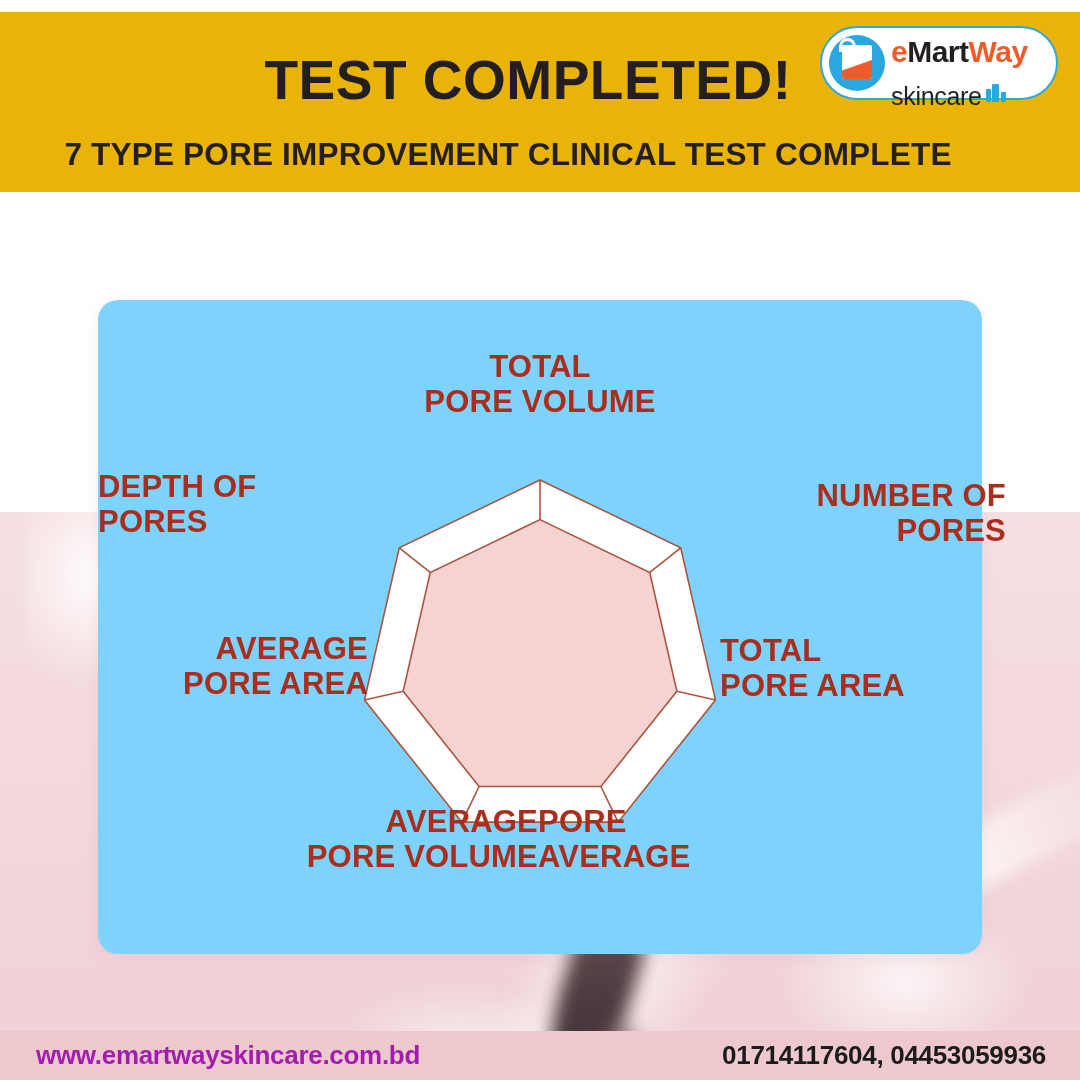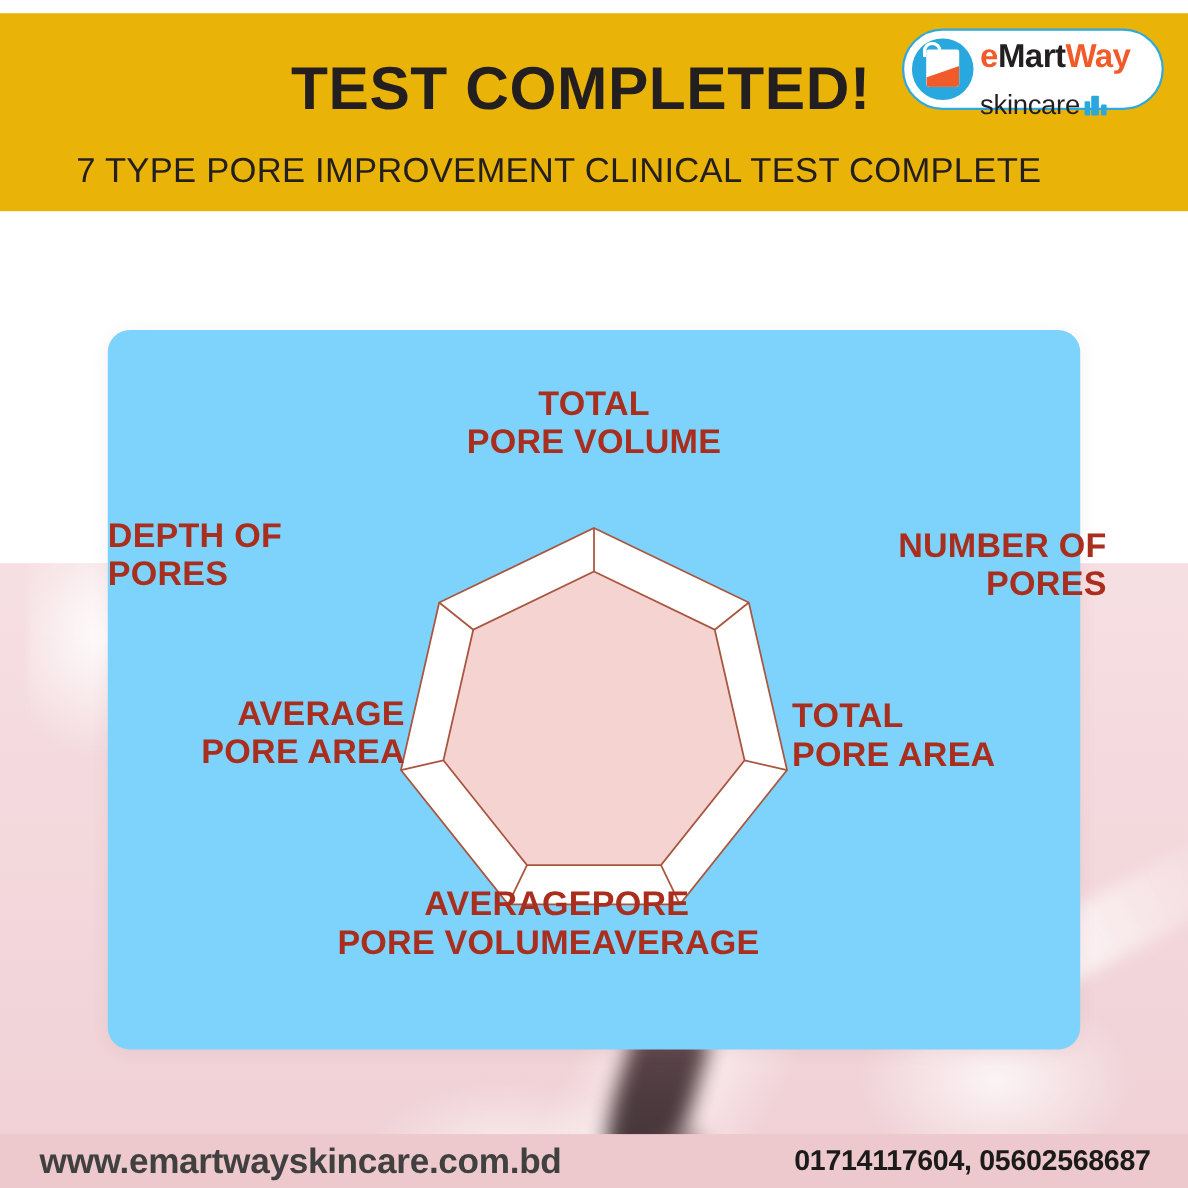--- a/index.html
+++ b/index.html
@@ -55,21 +55,21 @@
   
   #header{ position:absolute; left:0; top:12px; width:1080px; height:180px; background:#eab308; z-index:5;}
   #page-title{
     position:absolute; left:0; top:36px; width:1080px; text-align:center;
     font-size:55px; font-weight:bold; letter-spacing:.5px; color:#231f20;
     font-family:"Liberation Sans", sans-serif;
     transform:translateX(-12px);
   }
   #page-subtitle{
     position:absolute; left:0; top:124px; width:1016px; text-align:center;
-    font-size:31.5px; font-weight:normal; letter-spacing:.2px; color:#231f20;
+    font-size:31.5px; font-weight:bold; letter-spacing:.2px; color:#231f20;
   }
 
   
   #brand-logo{
     position:absolute; right:22px; top:26px;
     width:238px; height:74px;
     background:#ffffff;
     border:2.5px solid #2ea9e0;
     border-radius:37px;
     display:flex; align-items:center; z-index:6;
@@ -90,21 +90,21 @@
   }
   #logo-handle{
     position:absolute; left:9.5px; top:3px; width:17px; height:14px;
     border:3px solid #ffffff; border-bottom:none;
     border-radius:9px 9px 0 0;
   }
   #logo-text{ margin-left:6px; line-height:1; }
   #logo-line1{ font-size:30px; font-weight:bold; letter-spacing:-0.5px; white-space:nowrap;margin-top:20px;}
   #logo-line1 .o{ color:#f15a29; }
   #logo-line1 .k{ color:#231f20; }
-  #logo-line2{ display:flex; align-items:center; margin-top:17px;}
+  #logo-line2{ display:flex; align-items:flex-start; margin-top:17px;}
   #logo-sub{ font-size:25px; color:#231f20; letter-spacing:-0.3px; font-weight:normal;}
   #logo-bottles{ display:flex; align-items:flex-end; gap:1.5px; margin-left:4px; margin-bottom:2px;}
   #logo-bottles i{ display:block; background:#29a8e0; }
   #logo-bottles i:nth-child(1){ width:5px; height:13px; border-radius:1px;}
   #logo-bottles i:nth-child(2){ width:7px; height:18px; border-radius:1px;}
   #logo-bottles i:nth-child(3){ width:5px; height:10px; border-radius:1px;}
 
   
   #chart-card{
     position:absolute; left:98px; top:300px; width:884px; height:654px;
@@ -128,22 +128,22 @@
   #label-average-pore-volume{ left:60px;  top:505px; width:380px; text-align:right; }
   #label-average-pore-area { left:-20px; top:332px; width:290px; text-align:right; }
   #label-depth-of-pores    { left:0px;   top:170px; width:290px; text-align:left; }
 
   
   #footer-bar{
     position:absolute; left:0; bottom:0; width:1080px; height:49px;
     background:#edc9cd; display:flex; align-items:center; z-index:7;
   }
   #footer-website{
-    position:absolute; left:36px; font-size:32px; font-weight:bold;
-    color:#404040; letter-spacing:-.3px;
+    position:absolute; left:36px; font-size:26px; font-weight:bold;
+    color:#a21caf; letter-spacing:-.3px;
     font-family:"Liberation Sans", sans-serif;
   }
   #footer-phone{
     position:absolute; right:34px; font-size:26px; font-weight:bold;
     color:#1b1b1b; letter-spacing:-.3px;
   }
 </style>
 </head>
 <body>
 
@@ -208,14 +208,14 @@
 PORE VOLUME</div>
     <div class="axis-label" id="label-average-pore-area">AVERAGE
 PORE AREA</div>
     <div class="axis-label" id="label-depth-of-pores">DEPTH OF
 PORES</div>
   </div>
 </div>
 
 <div id="footer-bar">
   <div id="footer-website">www.emartwayskincare.com.bd</div>
-  <div id="footer-phone">01714117604, 05602568687</div>
+  <div id="footer-phone">01714117604, 04453059936</div>
 </div>
 
 </body></html>

